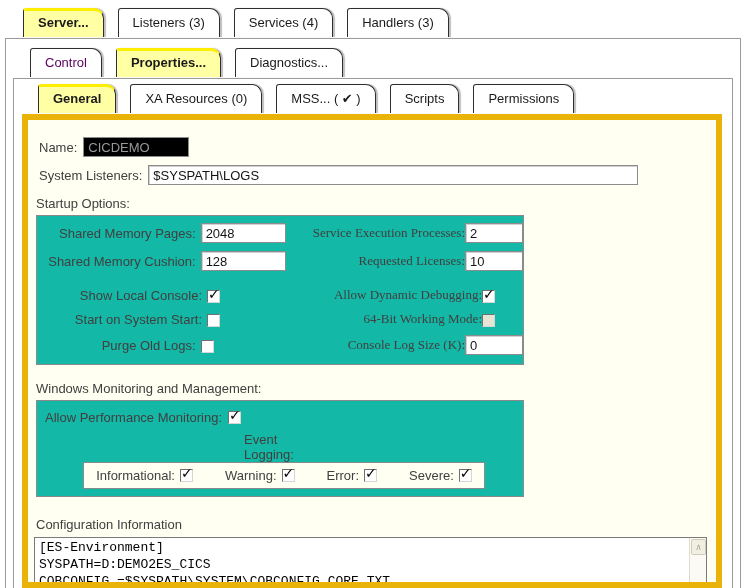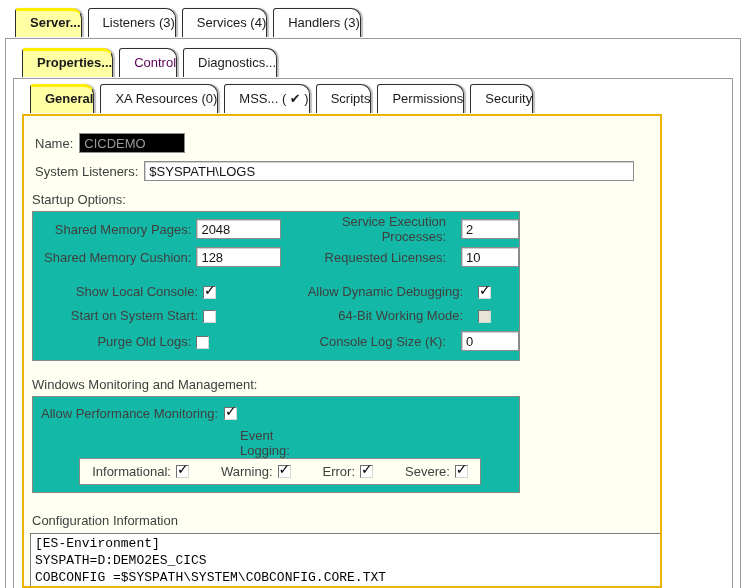--- a/index.html
+++ b/index.html
@@ -6,31 +6,31 @@
   html,body { margin:0; padding:0; }
   body {
     width:750px; height:588px; overflow:hidden; background:#ffffff;
     font-family:"Liberation Sans","DejaVu Sans",sans-serif; font-size:13px; color:#3d3d3d;
   }
   .page { position:relative; width:750px; height:588px; }
 
   
   .c1 { position:absolute; left:5px;  top:38px;  width:736px; height:560px; border:1px solid #9b9b9b; background:#ffffff; }
   .c2 { position:absolute; left:13px; top:78px;  width:720px; height:520px; border:1px solid #9b9b9b; background:#ffffff; }
-  .c3 { position:absolute; left:22px; top:114px; width:640px; height:474px; border:2px solid #eab308; background:#fffff2; overflow:hidden; }
+  .c3 { position:absolute; left:22px; top:114px; width:700px; height:474px; border:6px solid #eab308; background:#fffff2; overflow:hidden; }
 
   
   .tabrow { position:absolute; display:flex; align-items:flex-end; gap:6px; z-index:5; }
   .row1 { left:15px; top:8px;  }
   .row2 { left:22px; top:48px; }
   .row3 { left:30px; top:84px; }
   .tab {
     background:#ffffff; border:1px solid #2e2e2e; border-bottom:none;
-    border-radius:3px 10px 0 0; padding:6px 0 7px 14px; cursor:pointer;
-    box-shadow:2px 0 1px rgba(110,110,110,0.45); color:#1a1a1a; white-space:nowrap;
+    border-radius:3px 10px 0 0; padding:6px 14px 7px 14px; cursor:pointer;
+    box-shadow:2px 0 1px rgba(110,110,110,0.45); color:#1a1a1a; white-space:nowrap;margin-left:8px;
   }
   .tab.active {
     background:#ffffa3; border-top:3px solid #ffee00; padding-top:4px; font-weight:bold;
   }
   .tab.visited { color:#5c005c; }
 
   
   label, .sec-title { color:#404040; }
   .ti {
     height:20px; border:1px solid #8c8c8c; background:#ffffff; color:#141414;
@@ -47,21 +47,21 @@
 
   .sec-title { display:block; margin:10px 0 4px 8px; height:15px; }
   .gbox { margin-left:8px; width:488px; border:1px solid #8a8a8a; background:#14b8a6; }
   .sb { padding:6px 0 8px 0; }
   .sb-row { display:flex; align-items:center; height:22px; margin-top:6px; }
   .sb-row.cbrow { height:18px; }
   .sb-row.gap-top { margin-top:14px; }
   .sb-row:first-child { margin-top:0; }
   .sb-l1 { width:170px; text-align:right; padding-right:5px; }
   .sb-f1 { width:100px; }
-  .sb-l2 { width:175px; text-align:right; padding-right:15px; }
+  .sb-l2 { width:175px; text-align:right; padding-right:0;font-family:Liberation Serif, serif; }
   .sb-f2 { flex:1; }
   .in-85 { width:85px; } .in-58 { width:58px; }
 
   
   .cb {
     display:inline-block; width:13px; height:13px; background:#ffffff;
     border:1px solid #707070; border-bottom-color:#d6d6d6; border-right-color:#d6d6d6;
     position:relative; vertical-align:middle; cursor:pointer;
   }
   .cb.checked::after {
@@ -103,34 +103,33 @@
   <div class="tabrow row1">
     <div class="tab active"><span>Server...</span></div>
     <div class="tab"><span>Listeners (3)</span></div>
     <div class="tab"><span>Services (4)</span></div>
     <div class="tab"><span>Handlers (3)</span></div>
   </div>
 
   <div class="c1"></div>
 
   <div class="tabrow row2">
+    <div class="tab visited"><span>Control</span></div>
     <div class="tab active"><span>Properties...</span></div>
-    <div class="tab visited"><span>Control</span></div>
     <div class="tab"><span>Diagnostics...</span></div>
   </div>
 
   <div class="c2"></div>
 
   <div class="tabrow row3">
     <div class="tab active"><span>General</span></div>
     <div class="tab"><span>XA Resources (0)</span></div>
     <div class="tab"><span>MSS... ( ✔ )</span></div>
     <div class="tab"><span>Scripts</span></div>
     <div class="tab"><span>Permissions</span></div>
-    <div class="tab"><span>Security</span></div>
   </div>
 
   <div class="c3">
 
     <div class="field-row name-row">
       <label>Name:</label>
       <input class="ti name-input" disabled="" value="CICDEMO" style="">
     </div>
 
     <div class="field-row sysdir-row">

